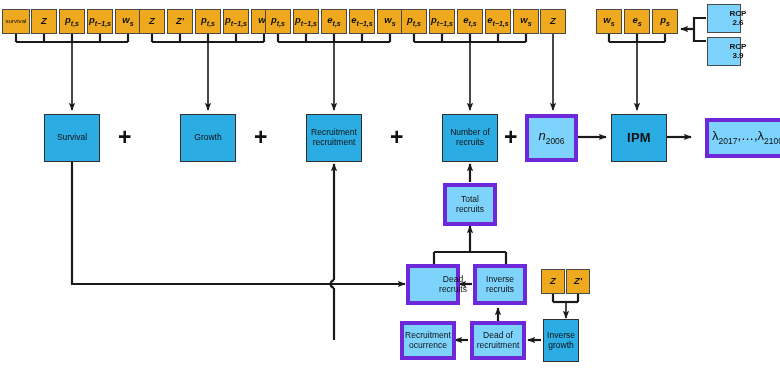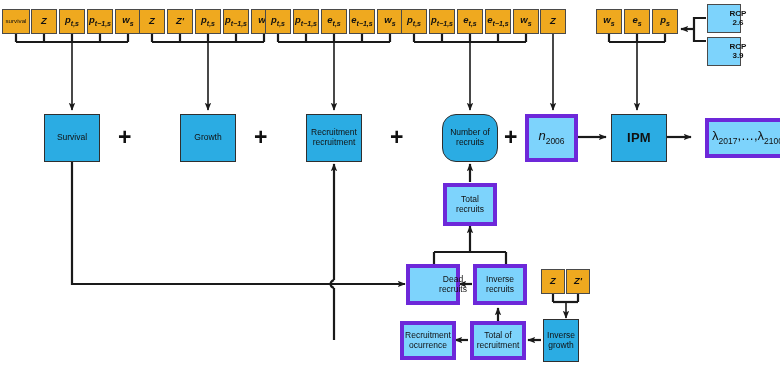--- a/index.html
+++ b/index.html
@@ -249,21 +249,21 @@
 
   <div class="node proc" style="left:306px;top:114px;width:56px;height:48px;flex-direction:column;">
     <span>Recruitment</span>
     <span>recruitment</span>
   </div>
 
   <div class="plus" style="left:390px;top:126px;">
     <span>+</span>
   </div>
 
-  <div class="node proc" style="left:442px;top:114px;width:56px;height:48px;flex-direction:column;border-radius:14px;">
+  <div class="node proc" style="left:442px;top:114px;width:56px;height:48px;flex-direction:column;">
     <span>Number of</span>
     <span>recruits</span>
   </div>
 
   <div class="plus" style="left:504px;top:126px;">
     <span>+</span>
   </div>
 
   <div class="node pink math" style="left:525px;top:114px;width:53px;height:48px;">
     <span><i>n</i><sub>2006</sub></span>
@@ -293,21 +293,21 @@
     <span>Inverse</span>
     <span>recruits</span>
   </div>
 
   <div class="node pink" style="left:400px;top:321px;width:56px;height:39px;flex-direction:column;">
     <span>Recruitment</span>
     <span>ocurrence</span>
   </div>
 
   <div class="node pink" style="left:470px;top:321px;width:56px;height:39px;flex-direction:column;">
-    <span>Total of</span>
+    <span>Dead of</span>
     <span>recruitment</span>
   </div>
 
   <div class="node proc" style="left:543px;top:319px;width:36px;height:43px;flex-direction:column;text-align:right;">
     <span>Inverse</span>
     <span>growth</span>
   </div>
 
   <div class="node var" style="left:541px;top:269px;width:24px;height:25px;">
     <span>Z</span>

